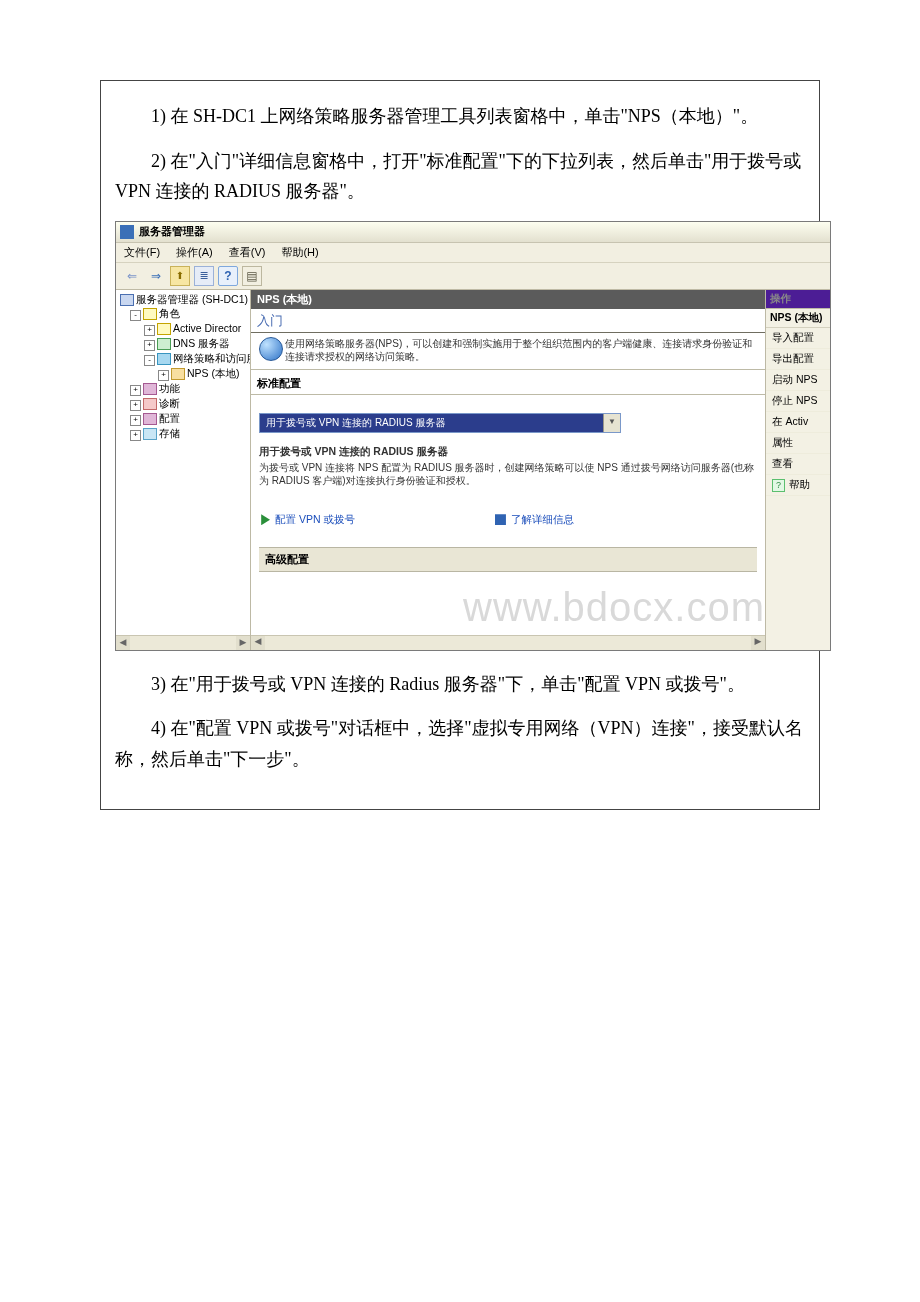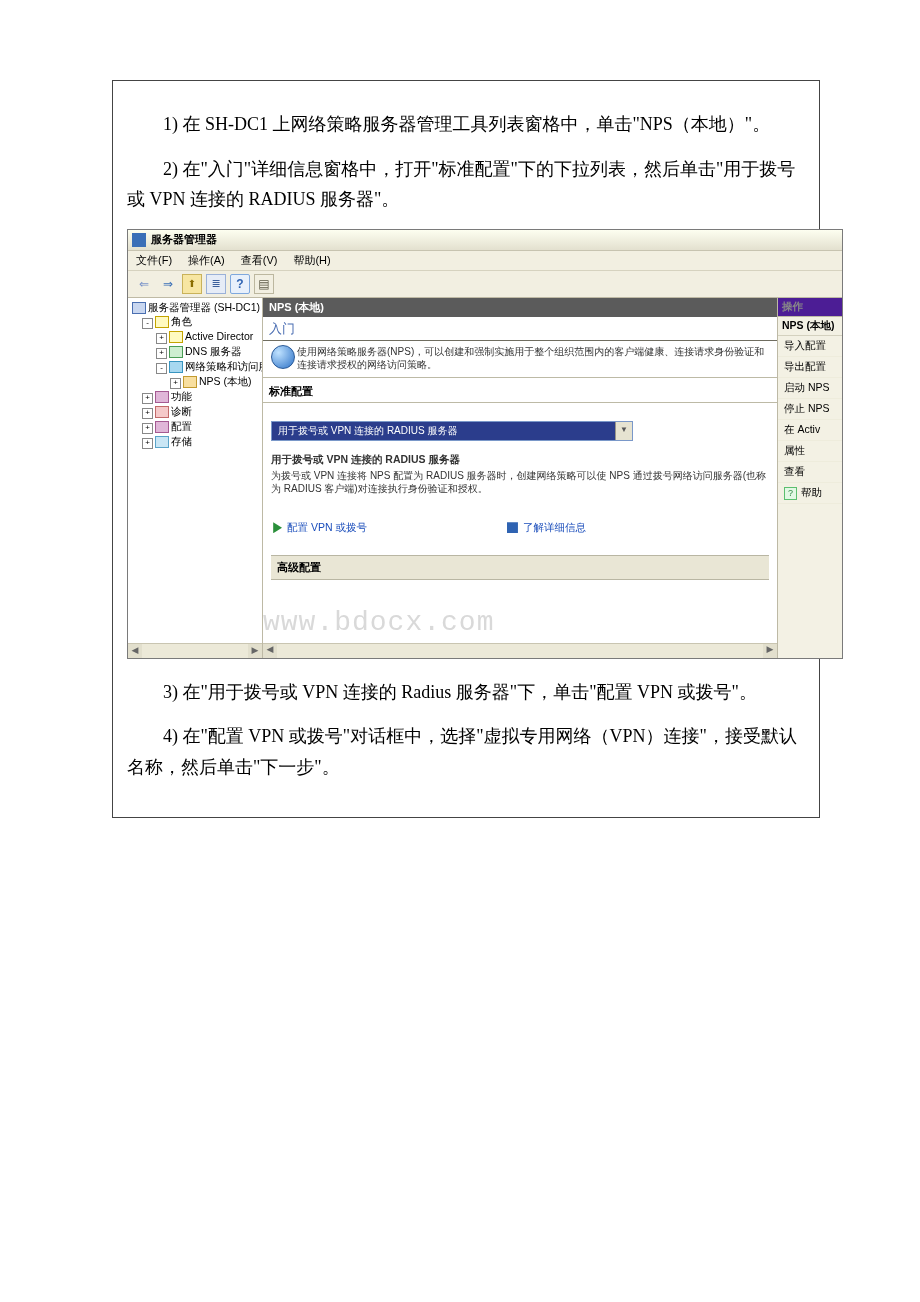--- a/index.html
+++ b/index.html
@@ -11,22 +11,21 @@
     color: #000;
   }
   .page {
     width: 920px;
     min-height: 1302px;
     box-sizing: border-box;
     padding: 80px 100px 60px 100px;
   }
   .doc-border {
     border: 1px solid #444;
-    padding: 28px 14px 20px 14px;
-    margin-left: 12px;
+    padding: 20px 14px 20px 14px;
   }
   p.step {
     margin: 0 0 14px 0;
     line-height: 1.7;
     text-indent: 2em;
   }
 
   
   .shot-wrap {
     margin: 6px auto 18px auto;
@@ -240,23 +239,23 @@
     padding: 4px 6px;
     background: #e9e6d5;
     border-top: 1px solid #b9b6a3;
     border-bottom: 1px solid #b9b6a3;
     font-weight: bold;
     font-size: 11px;
   }
   .watermark {
     position: absolute;
     bottom: 20px; left: 0; right:0;
-    text-align: left;
-    font-family: Liberation Mono, monospace;
-    font-size: 28px;
+    text-align: right;
+    font-family: Liberation Sans, sans-serif;
+    font-size: 40px;
     color: #d9d9d9;
     letter-spacing: 1px;
     pointer-events: none;
   }
   .mid-scroll {
     position:absolute; bottom:0; left:0; right:0; height:14px;
     background:#ece9d8; border-top:1px solid #c9c5b1;
     display:flex; justify-content:space-between;
   }
   .mid-scroll .sbtn { width:14px; text-align:center; color:#666; font-size:9px; background:#e2dfcd;}

